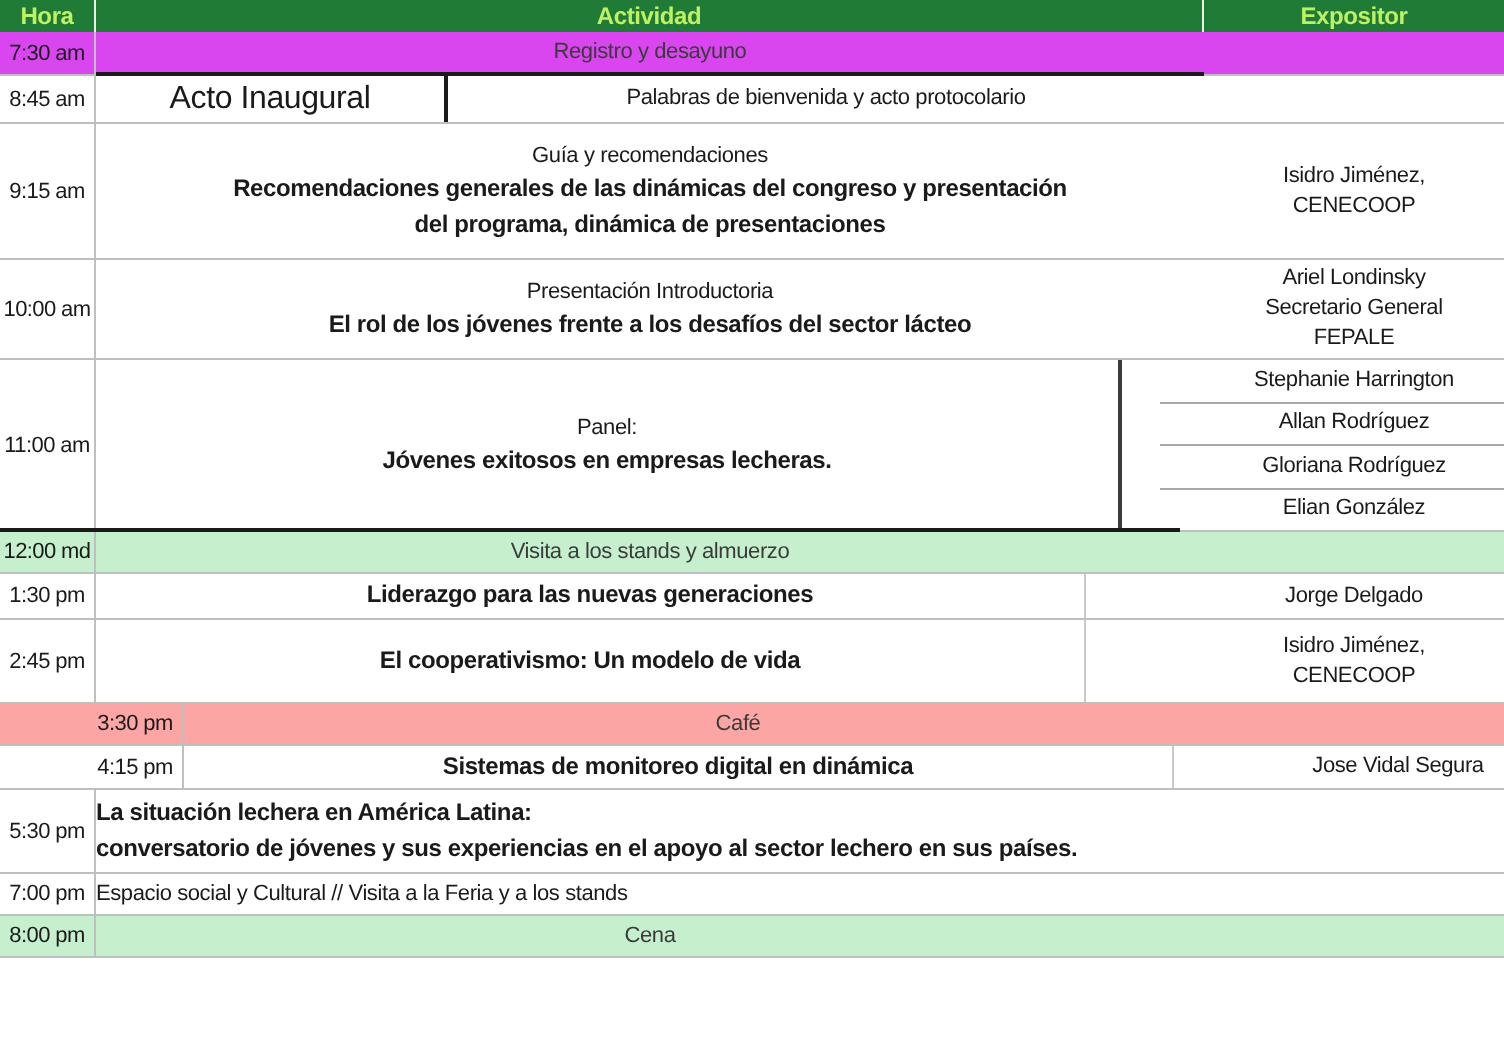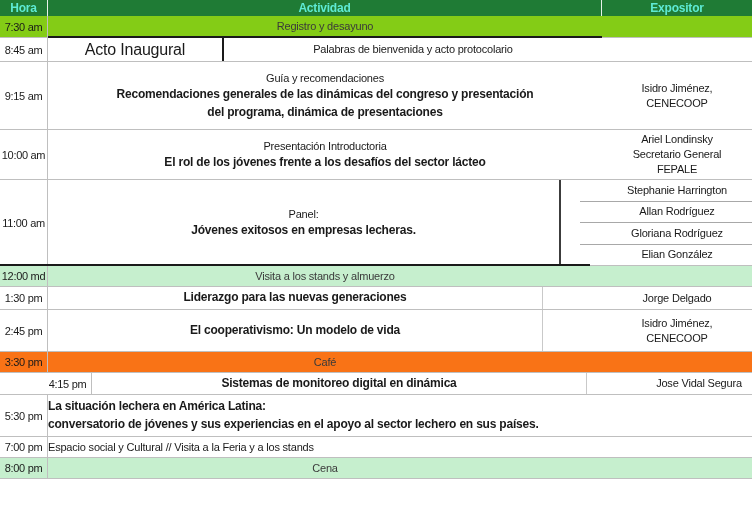--- a/index.html
+++ b/index.html
@@ -36,27 +36,27 @@
   .line.bold{font-weight:bold;font-size:12px;line-height:1.45;}
   .exp-line{line-height:1.35;white-space:nowrap;}
   .ov{position:absolute;bottom:-1px;height:2px;background:#1a1a1a;z-index:3;}
   .ov.reg{left:48px;width:554px;}
   .ov.panelrow{left:0;width:590px;}
 </style>
 </head>
 <body>
 
 <div class="table">
-  <div class="hdr" id="hdr" style="background: rgb(31, 123, 53); color: #5eead4;">
+  <div class="hdr" id="hdr" style="background: rgb(31, 123, 53); color: #bef264;">
     <div class="h-hora">Hora</div>
     <div class="h-act">Actividad</div>
     <div class="h-exp">Expositor</div>
   </div>
   <div id="rows">
-      <div class="row green" style="height: 22px; background: #84cc16;">
+      <div class="row green" style="height: 22px; background: #d946ef;">
         <div class="c-time">7:30 am</div>
         <div class="c-banner">
           <div class="line">Registro y desayuno</div>
         </div>
         <div class="c-fill"></div>
         <div class="ov reg"></div>
       </div>
       <div class="row" style="height: 24px;">
         <div class="c-time">8:45 am</div>
         <div class="c-sub">Acto Inaugural</div>
@@ -138,21 +138,21 @@
         <div class="c-act w-div">
           <div class="line bold">El cooperativismo: Un modelo de vida</div>
         </div>
         <div class="c-exp pad">
           <div class="grp">
             <div class="exp-line">Isidro Jiménez,</div>
             <div class="exp-line">CENECOOP</div>
           </div>
         </div>
       </div>
-      <div class="row green" style="height: 21px; background: #f97316;">
+      <div class="row green" style="height: 21px; background: #fca5a5; padding-left: 44px;">
         <div class="c-time">3:30 pm</div>
         <div class="c-banner">
           <div class="line">Café</div>
         </div>
         <div class="c-fill"></div>
       </div>
       <div class="row" style="height: 22px; padding-left: 44px;">
         <div class="c-time">4:15 pm</div>
         <div class="c-act w-div">
           <div class="line bold">Sistemas de monitoreo digital en dinámica</div>

